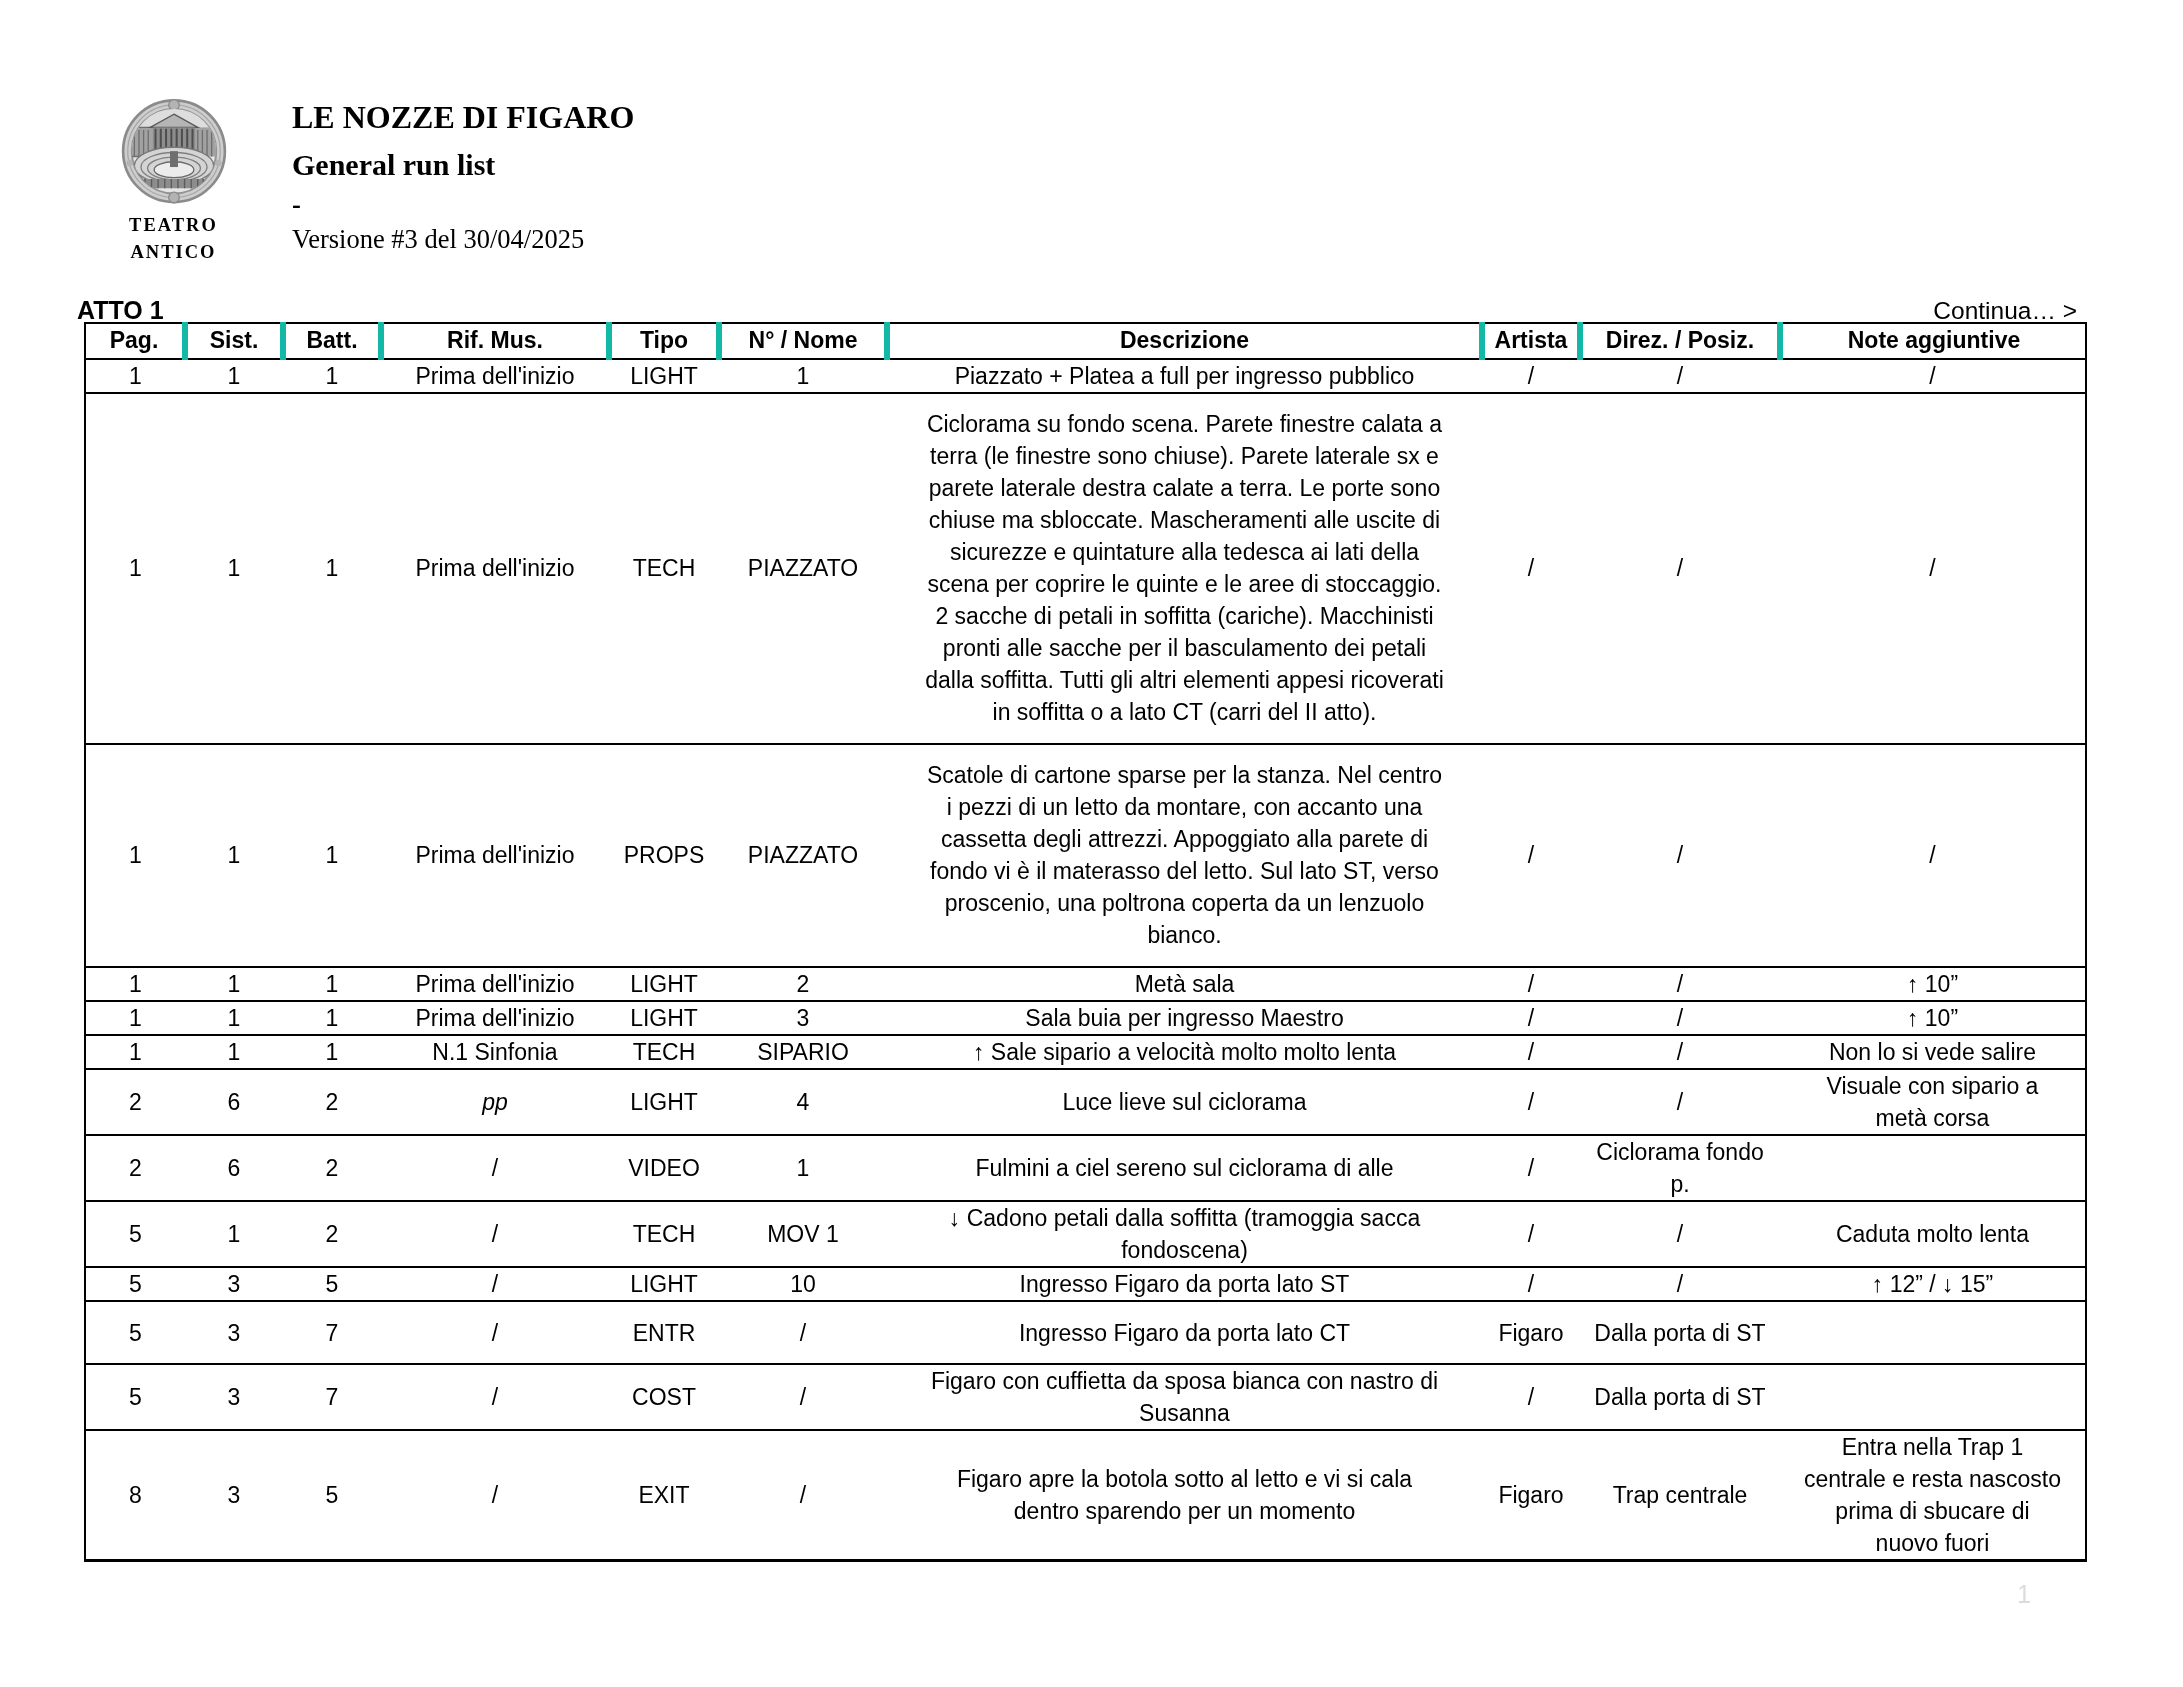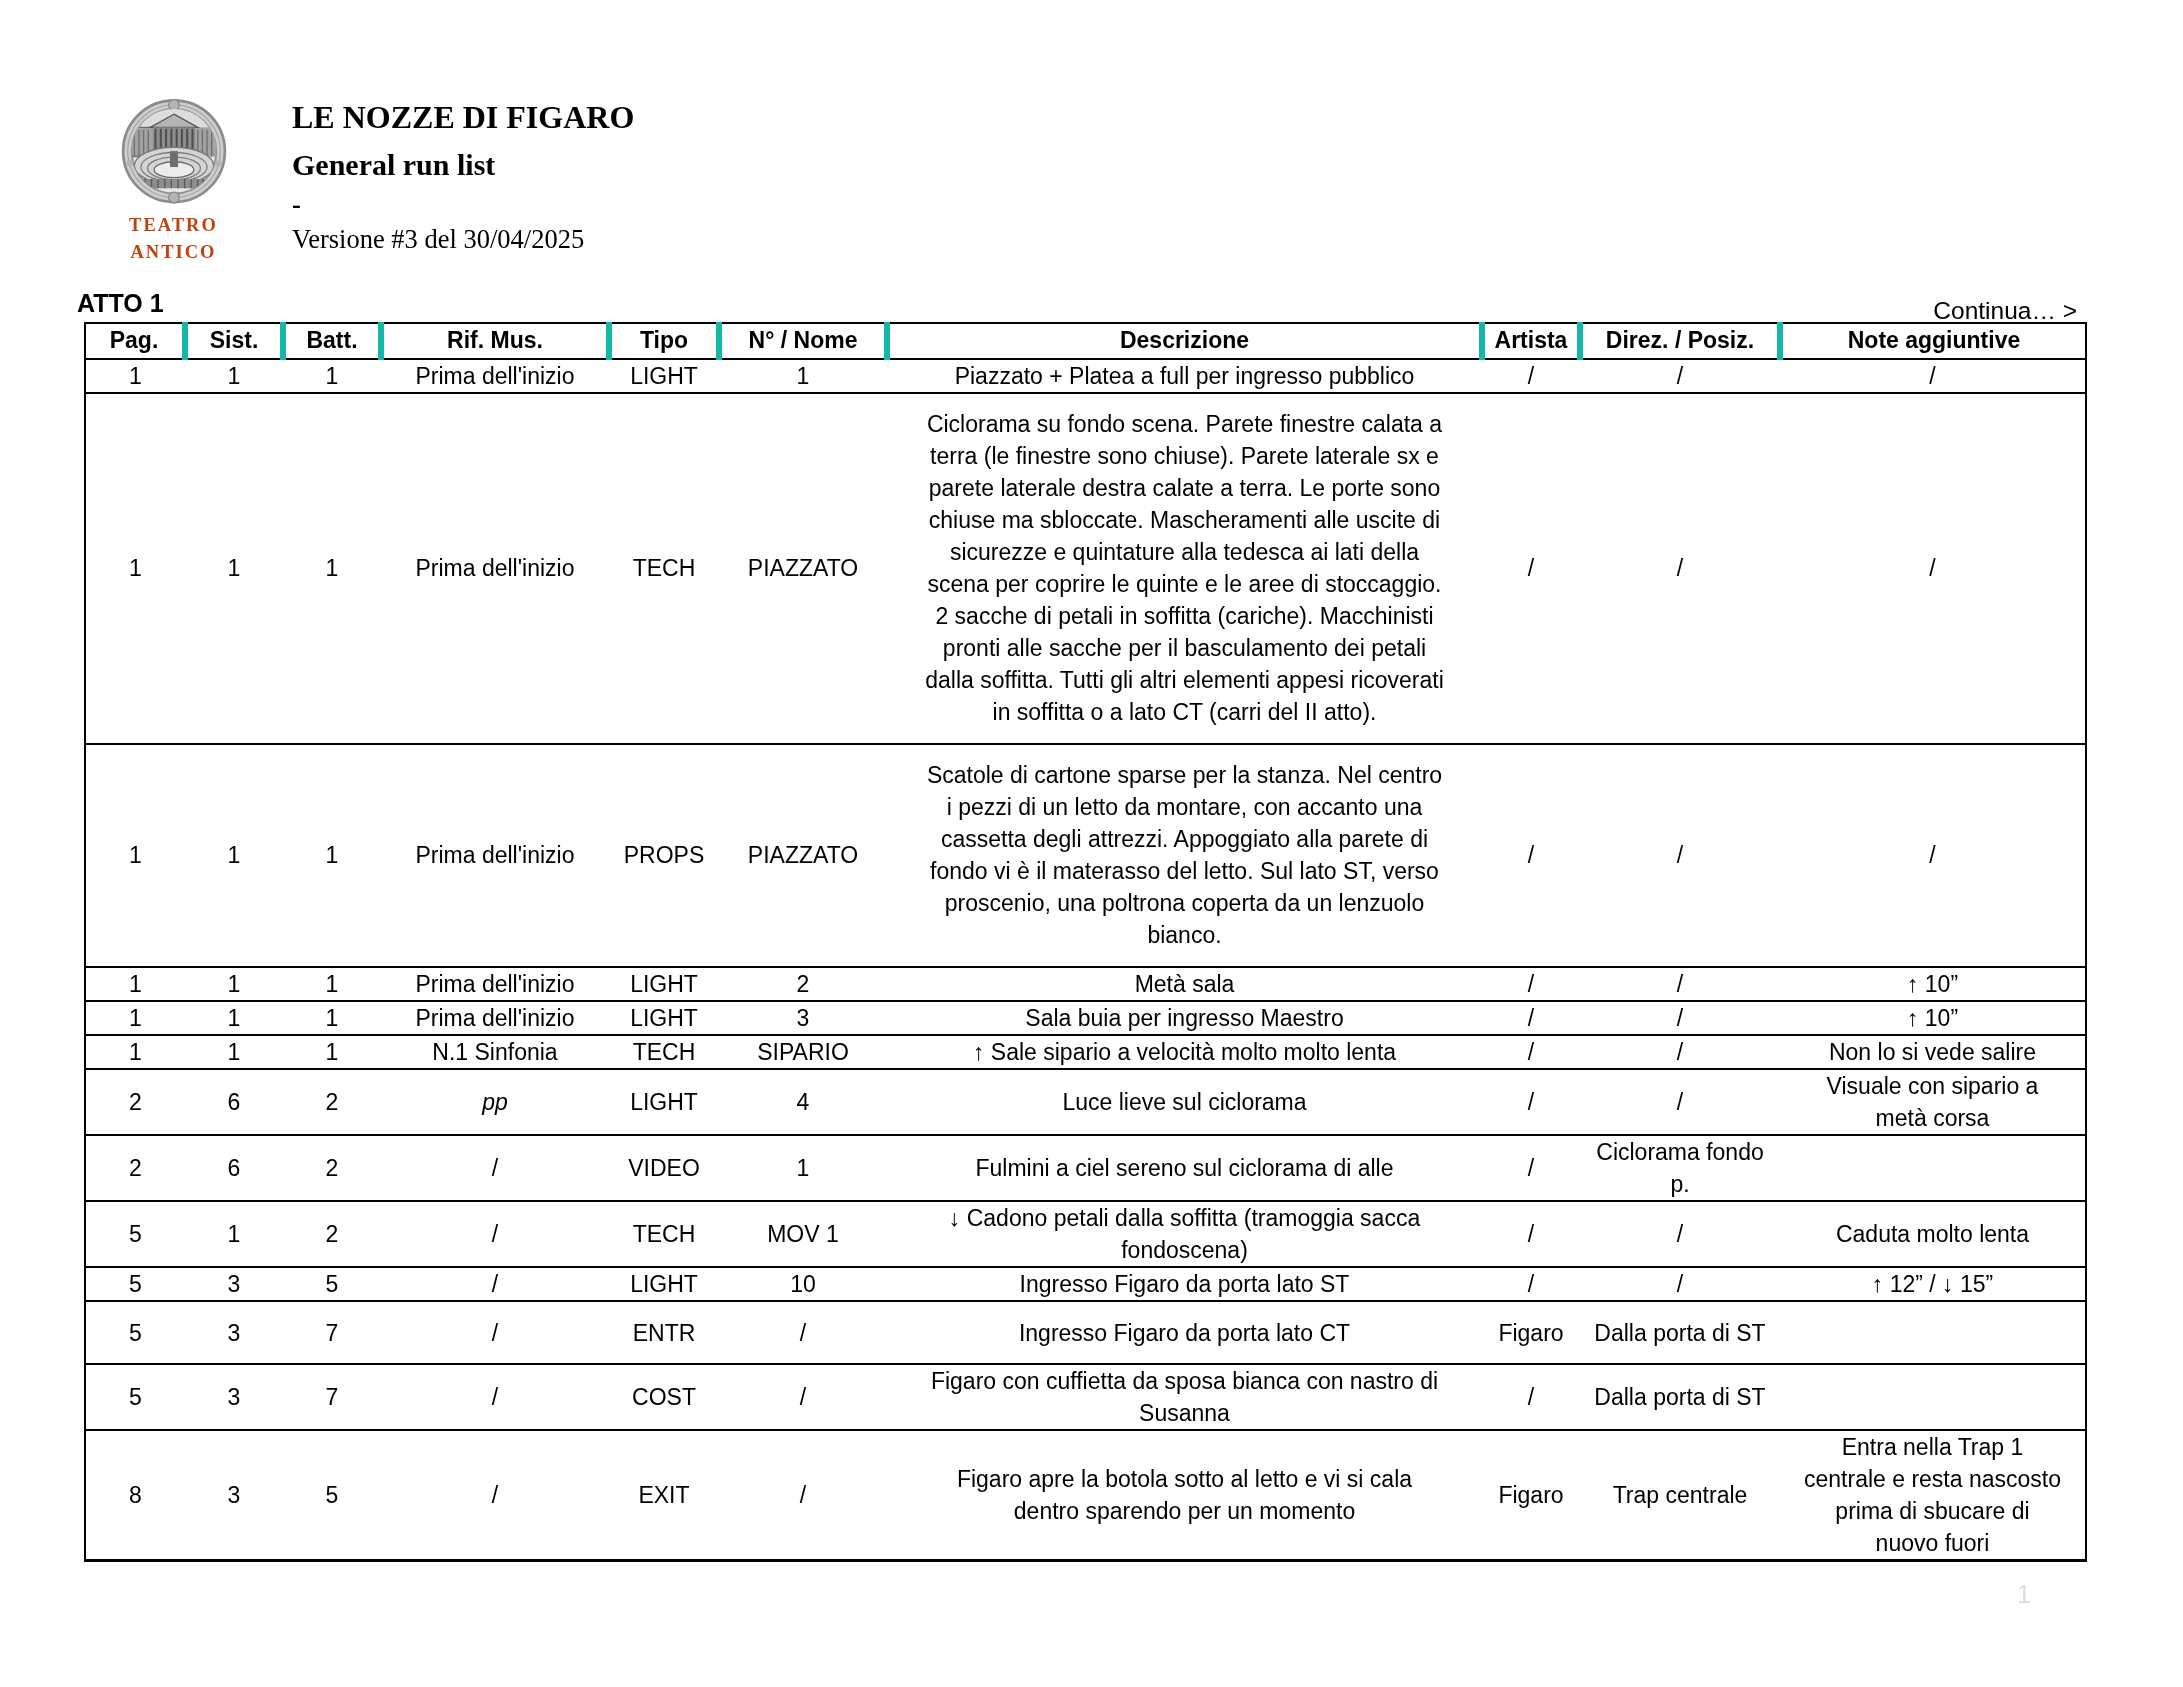--- a/index.html
+++ b/index.html
@@ -5,31 +5,31 @@
   html,body{margin:0;padding:0;}
   body{
     width:2183px;height:1687px;position:relative;background:#ffffff;color:#000;
     font-family:"Liberation Sans",sans-serif;
   }
   
   .brand-logo{position:absolute;left:121px;top:97px;width:106px;height:111px;}
   .brand-caption{
     position:absolute;left:81px;top:212px;width:185px;text-align:center;
     font-family:"Liberation Serif",serif;font-size:18.5px;letter-spacing:2px;
-    color:#c2410c;line-height:26.5px;font-weight:bold;
+    color:#000000;line-height:26.5px;font-weight:bold;
   }
   .title-block{position:absolute;left:292px;top:99px;font-family:"Liberation Serif",serif;}
   .doc-title{font-size:32px;font-weight:bold;line-height:37px;}
   .doc-subtitle{font-size:30px;font-weight:bold;line-height:34px;margin-top:12px;}
   .doc-sep{font-size:26.5px;font-weight:bold;line-height:29px;margin-top:8px;}
   .doc-version{font-size:26.5px;line-height:30px;margin-top:5.3px;}
   
   .act-bar{
     position:absolute;left:77px;top:281px;width:2000px;
-    display:flex;justify-content:space-between;align-items:center;
+    display:flex;justify-content:space-between;align-items:flex-end;
   }
   .act-label{font-size:25px;font-weight:bold;}
   .continue-link{font-size:24.5px;margin-top:16px;}
   
   table.runlist{
     position:absolute;left:77px;top:322px;width:2000px;
     border-collapse:collapse;table-layout:fixed;
     font-size:23px;
   }
   table.runlist{border:2.6px solid #000;border-bottom:3.3px solid #000;margin-left:7px;}

